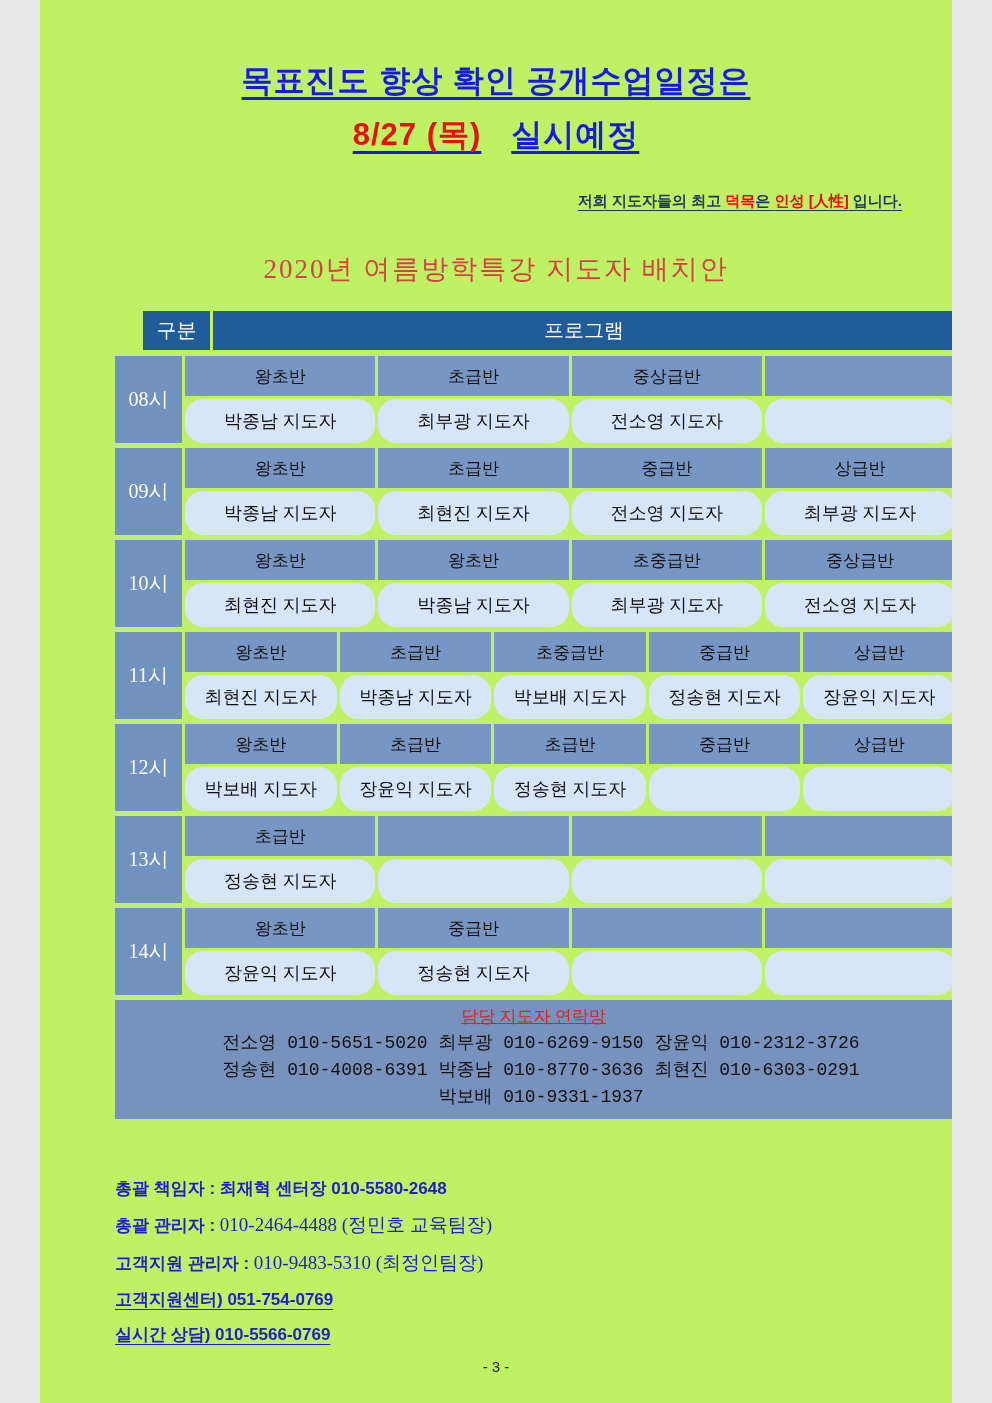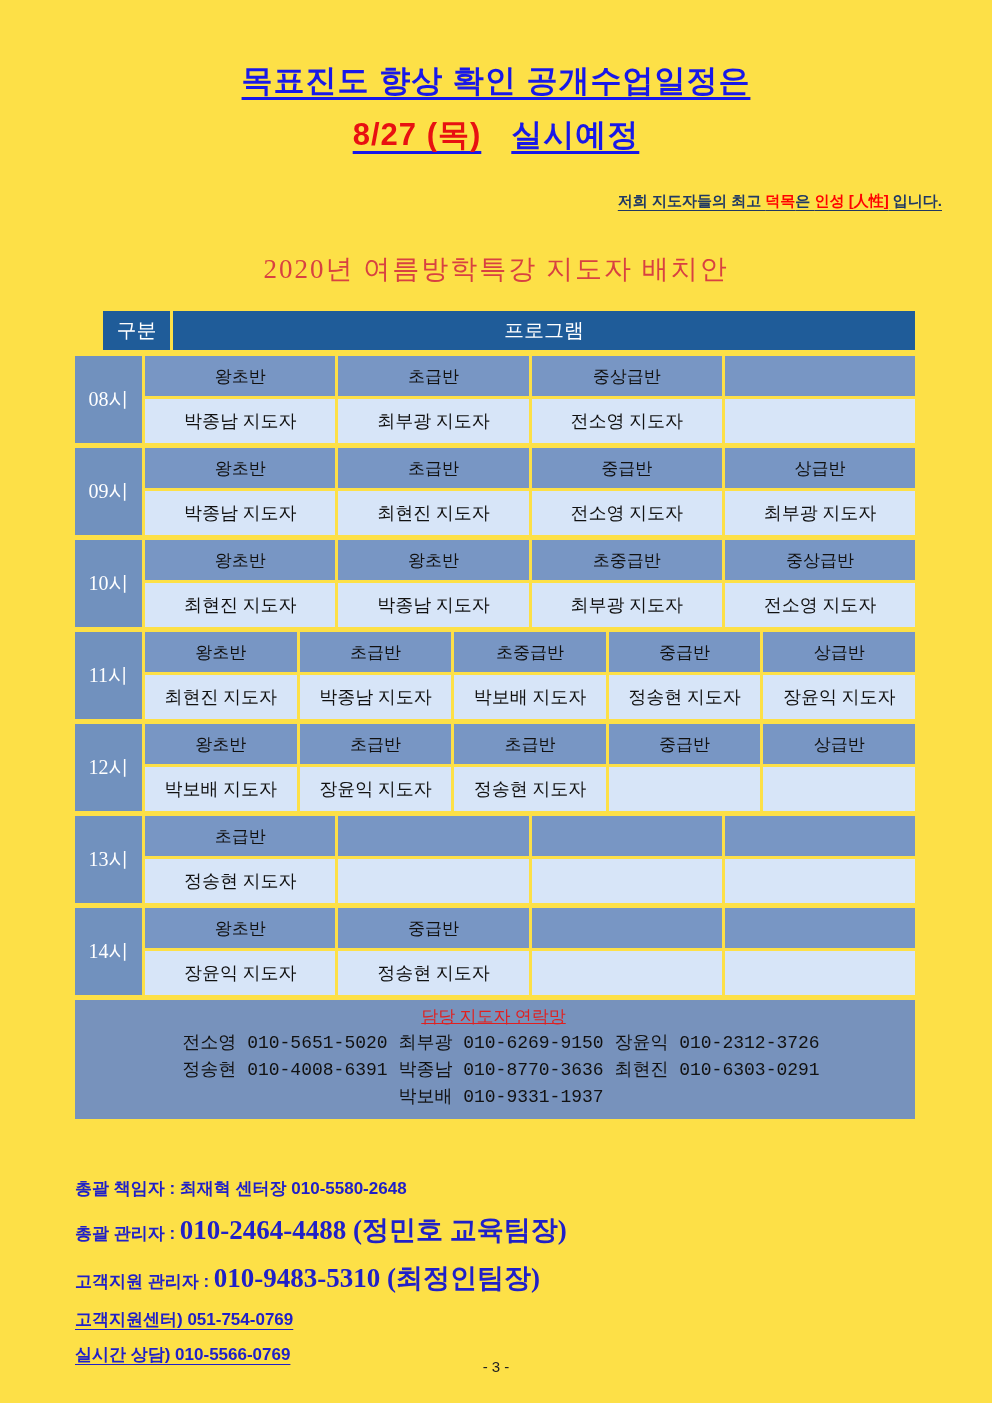--- a/index.html
+++ b/index.html
@@ -1,20 +1,20 @@
 <!DOCTYPE html>
 <html><head>
 <meta charset="utf-8">
 <style>
   html,body { margin:0; padding:0; background:#e8e8e8; }
   .page {
     position:relative;
-    width:992px; height:1403px;
+    width:912px; height:1403px;
     margin:0 auto;
-    background:#fde047;
+    background:#bef264;
     font-family:"Liberation Sans", sans-serif;
     overflow:hidden;
   }
   
   .main-title {
     text-align:center;
     font-weight:800;
     font-size:31px;
     letter-spacing:1px;
     color:#1818e8;
@@ -75,20 +75,21 @@
   }
   .cell.cls {
     background:#7896c4; color:#111111;
     font-family:"Liberation Serif", serif;
     font-size:17px;
   }
   .cell.inst {
     background:#d7e5f8; color:#111111;
     font-family:"Liberation Serif", serif;
     font-size:18px;
+    border-radius:18px;
   }
   .tfoot {
     background:#7792bc;
     text-align:center;
     padding:4px 3px 8px 0;
   }
   .tfoot-title {
     color:#e02020;
     font-family:"Liberation Serif", serif;
     font-size:17px;
@@ -99,21 +100,21 @@
     color:#111111;
     font-family:Liberation Mono, monospace;
     font-size:18px;
     line-height:27px;
     margin-left:15px;
   }
   
   .contacts { margin:58px 0 0 75px; }
   .contact-line { margin-bottom:12px; color:#2020c8; }
   .contact-line .g { font-size:17px; font-weight:bold; font-family:"Liberation Sans", sans-serif; }
-  .contact-line .s { font-size:27px; font-weight:bold; font-family:"Liberation Serif", serif; }
+  .contact-line .s { font-size:19px; font-weight:normal; font-family:"Liberation Serif", serif; }
   .contact-line.u { text-decoration:underline; text-underline-offset:4px; }
   .page-number {
     position:absolute;
     bottom:28px; left:0;
     width:100%;
     text-align:center;
     font-size:15px;
     color:#222222;
   }
 </style>

